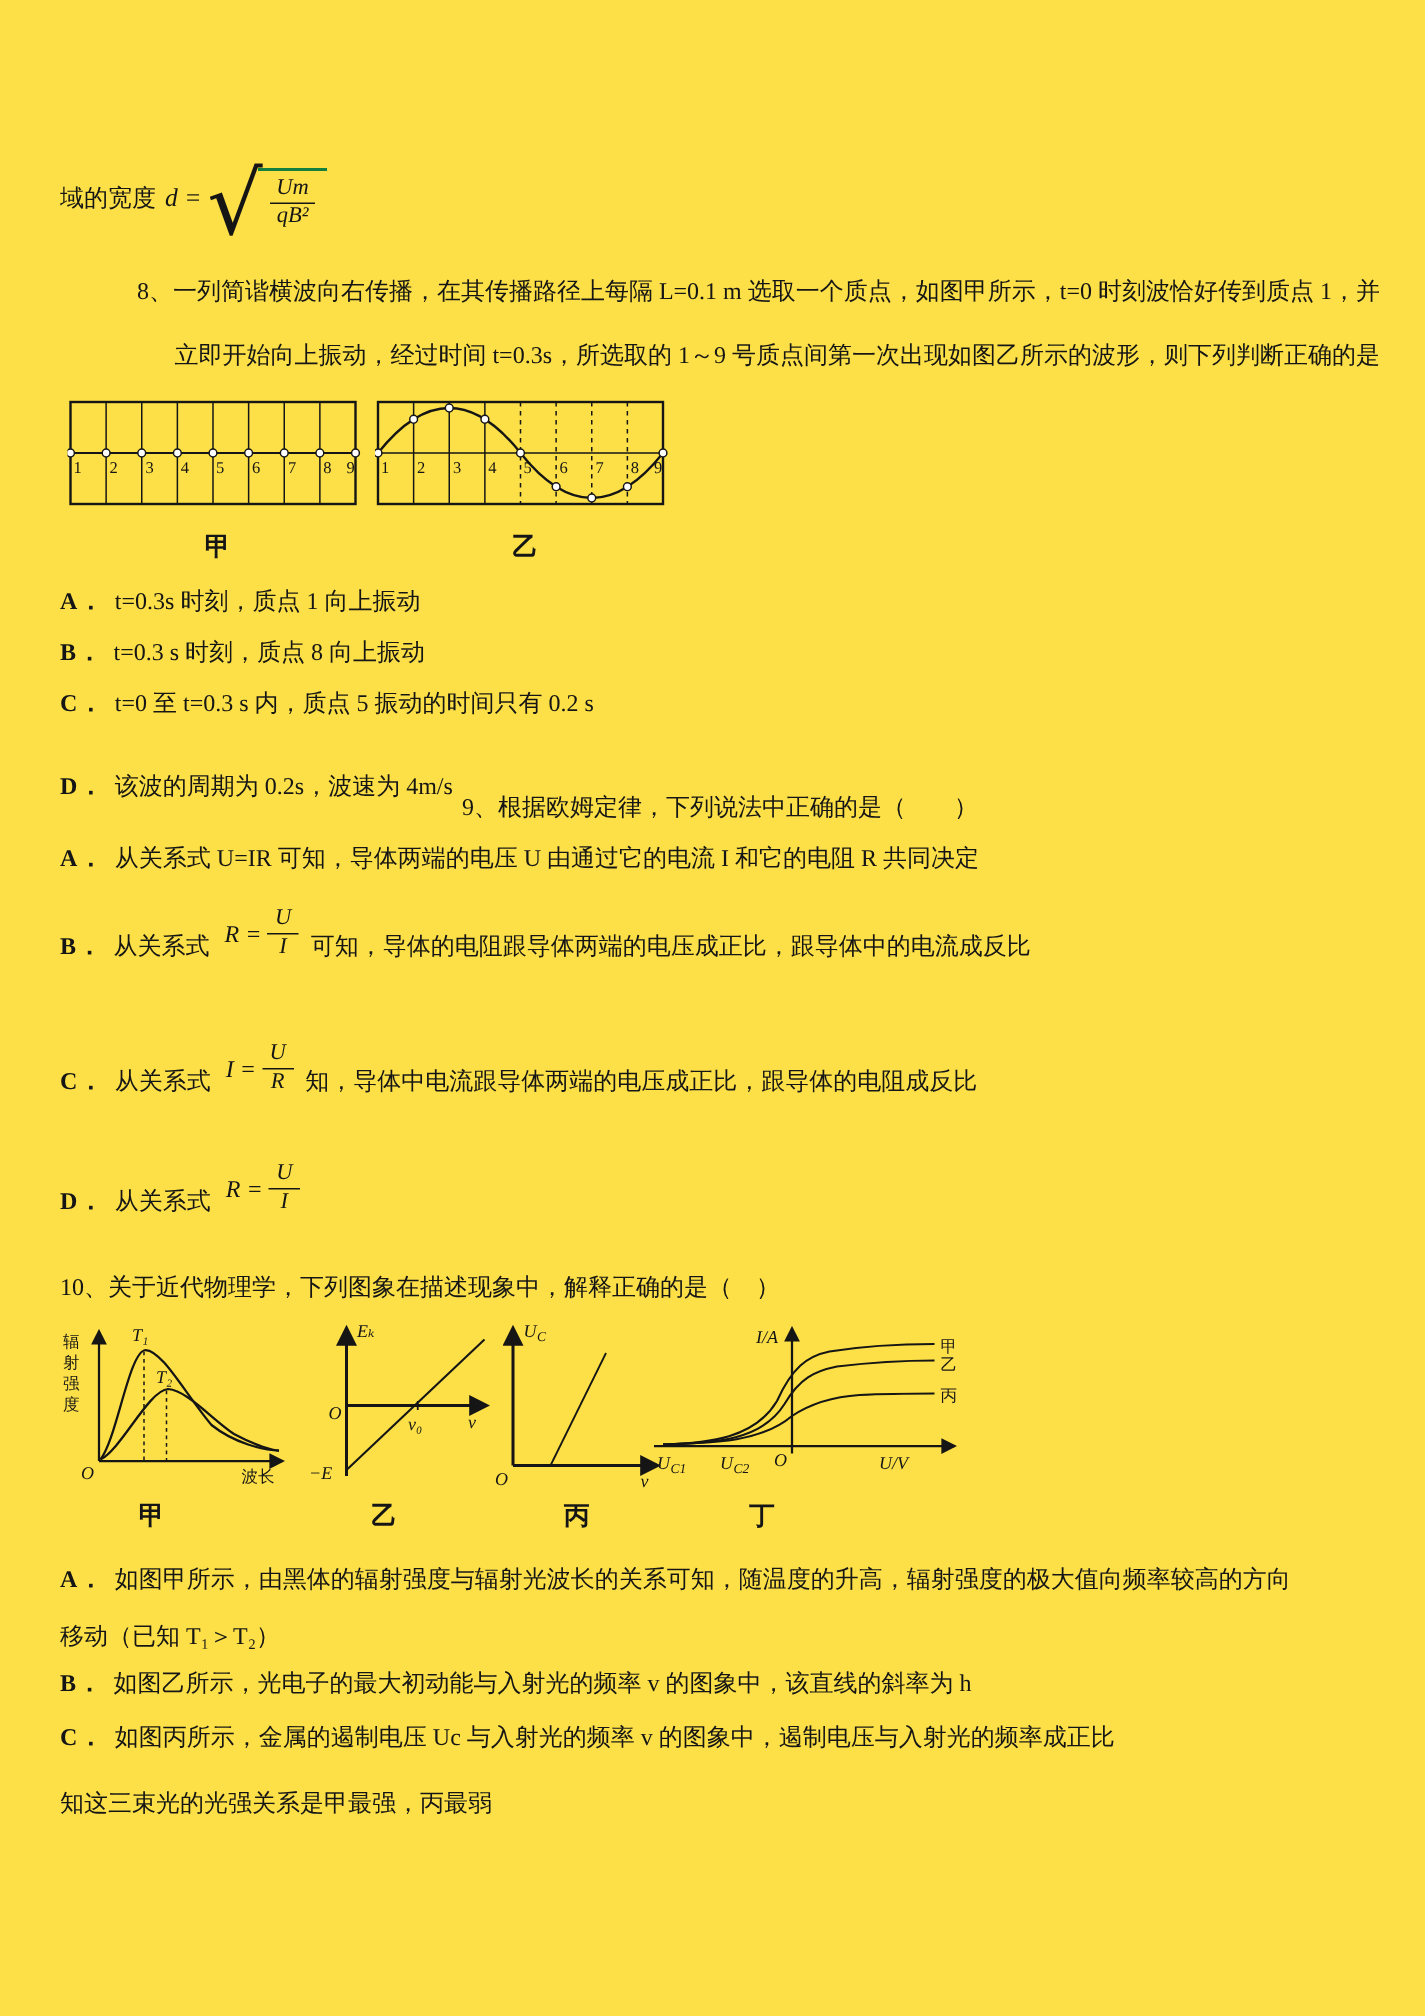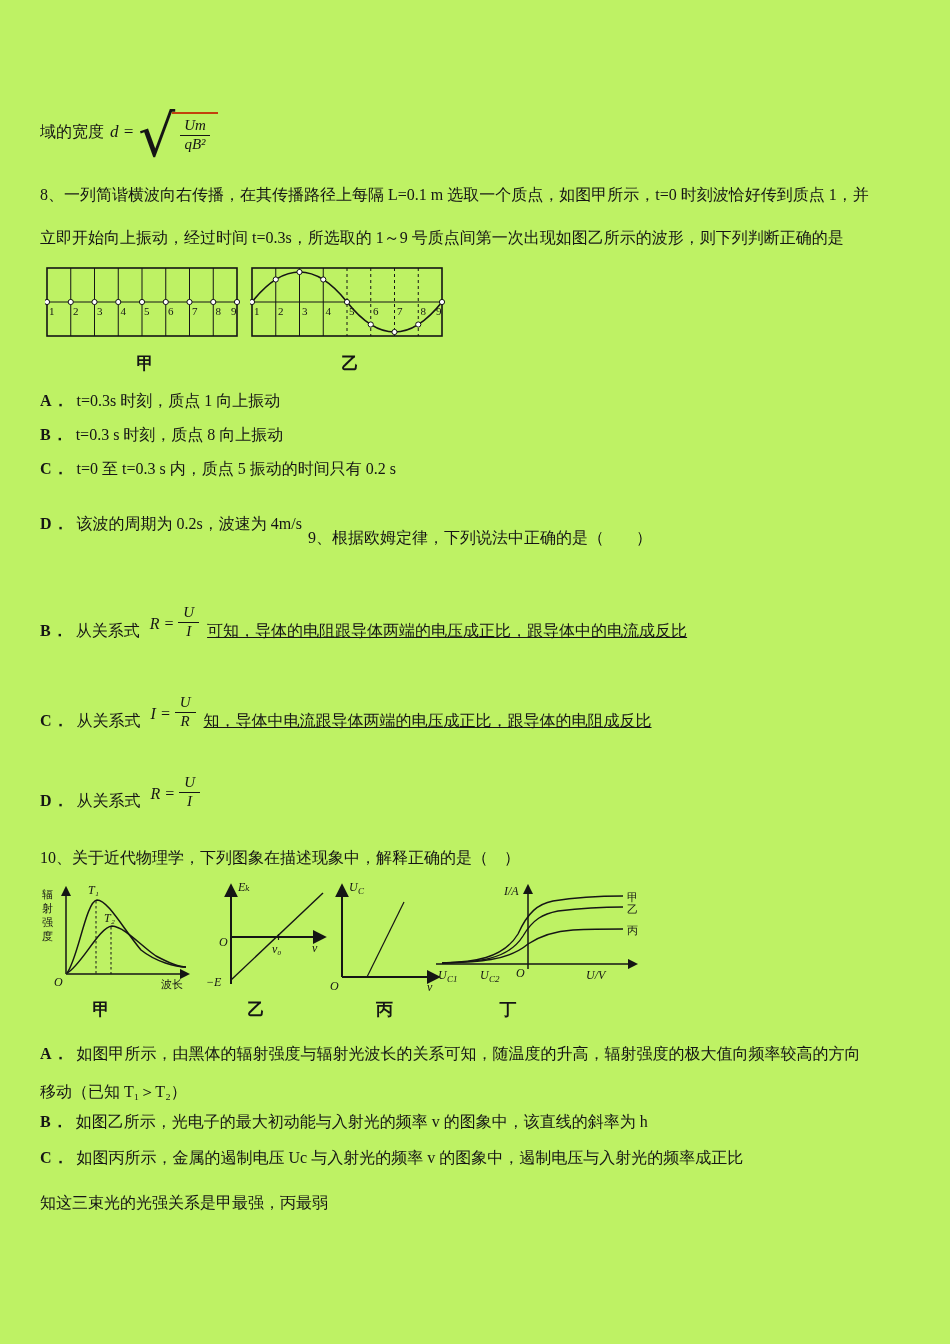--- a/index.html
+++ b/index.html
@@ -1,39 +1,39 @@
 <!DOCTYPE html>
 <html><head>
 <meta charset="utf-8">
 <style>
   html,body{margin:0;padding:0;background:#ffffff;}
   .page{
-    position:relative;width:950px;height:1344px;background:#bef264;
+    position:relative;width:950px;height:1344px;background:#fde047;
     font-family:"Liberation Serif","DejaVu Serif",serif;color:#151515;
     overflow:hidden;
   }
   .blk{position:absolute;left:40px;width:880px;font-size:16px;line-height:1.35;}
   .line2{margin-top:21px;}
   .optrow{position:absolute;left:40px;width:880px;font-size:16px;white-space:nowrap;}
   .optletter{font-weight:bold;margin-right:7px;letter-spacing:1px;}
   
   .fracrow{position:absolute;left:40px;width:890px;display:flex;align-items:center;font-size:16px;}
   .fracrow .pre{transform:translateY(9px);}
-  .fracrow .suf{transform:translateY(9px);text-decoration:underline;}
+  .fracrow .suf{transform:translateY(9px);}
   .frac{display:inline-flex;flex-direction:column;align-items:center;
         font-style:italic;line-height:1.05;margin:0 8px 0 4px;font-size:15px;}
   .frac .num{border-bottom:1.3px solid #151515;padding:0 5px 1px;}
   .frac .den{padding-top:1px;}
   .frac-lhs{font-style:italic;margin-left:10px;transform:translateY(2px);}
   
   .topformula{position:absolute;left:40px;top:96px;display:flex;align-items:center;height:72px;}
   .topformula .lbl{font-size:16px;}
   .topformula .dlhs{font-style:italic;font-size:17px;margin:0 4px 0 6px;}
   .rad{font-size:58px;font-weight:400;line-height:0;transform:translateY(4px);font-family:"DejaVu Serif",serif;}
-  .radfrac{border-top:2px solid #c2410c;display:flex;flex-direction:column;align-items:center;
+  .radfrac{border-top:2px solid #15803d;display:flex;flex-direction:column;align-items:center;
            font-style:italic;font-size:15px;line-height:1.1;padding:3px 8px 0;margin-left:-3px;}
   .radfrac .num{border-bottom:1.3px solid #151515;padding:0 4px 1px;}
   
   .fig{position:absolute;}
   .figcap{text-align:center;font-size:17px;font-weight:bold;margin-top:2px;}
   svg text{font-family:"Liberation Serif","DejaVu Serif",serif;fill:#151515;}
   .axlabel{font-style:italic;font-size:12px;}
   .axsub{font-style:italic;font-size:9px;}
   .cjk{font-size:11px;}
   .wavnum{font-size:11px;}
@@ -54,21 +54,21 @@
   <div class="topformula">
     <span class="lbl">域的宽度</span>
     <span class="dlhs">d =</span>
     <span class="rad">√</span>
     <span class="radfrac">
       <span class="num">Um</span>
       <span class="den">qB²</span>
     </span>
   </div>
 
-  <div class="blk" style="top:184px;">
+  <div class="blk" style="top:184px;text-align:right;">
     <div>8、一列简谐横波向右传播，在其传播路径上每隔 L=0.1 m 选取一个质点，如图甲所示，t=0 时刻波恰好传到质点 1，并</div>
     <div class="line2">立即开始向上振动，经过时间 t=0.3s，所选取的 1～9 号质点间第一次出现如图乙所示的波形，则下列判断正确的是</div>
   </div>
 
   <div class="fig" style="left:45px;top:264px;width:200px;">
     <svg width="196" height="82" viewBox="0 0 196 82">
       <rect x="2" y="4" width="190" height="68" fill="none" stroke="#151515" stroke-width="1.6"></rect>
       <line x1="25.75" y1="4" x2="25.75" y2="72" stroke="#151515" stroke-width="1"></line>
       <line x1="49.5" y1="4" x2="49.5" y2="72" stroke="#151515" stroke-width="1"></line>
       <line x1="73.25" y1="4" x2="73.25" y2="72" stroke="#151515" stroke-width="1"></line>
@@ -140,20 +140,23 @@
     <span class="optletter">B．</span><span>t=0.3 s 时刻，质点 8 向上振动</span>
   </div>
   <div class="optrow" style="top:459px;">
     <span class="optletter">C．</span><span>t=0 至 t=0.3 s 内，质点 5 振动的时间只有 0.2 s</span>
   </div>
   <div class="optrow" style="top:493px;margin-top:21px;">
     <span class="optletter">D．</span><span>该波的周期为 0.2s，波速为 4m/s</span>
   </div>
 
   <div class="optrow" style="top:528px;text-align:center;">9、根据欧姆定律，下列说法中正确的是（　　）</div>
+  <div class="optrow" style="top:562px;">
+    <span class="optletter">A．</span><span>从关系式 U=IR 可知，导体两端的电压 U 由通过它的电流 I 和它的电阻 R 共同决定</span>
+  </div>
 
   <div class="fracrow" style="top:596px;height:52px;">
     <span class="pre optletter">B．</span>
     <span class="pre">从关系式</span>
     <span class="frac-lhs">R =</span>
     <span class="frac">
       <span class="num">U</span>
       <span class="den">I</span>
     </span>
     <span class="suf">可知，导体的电阻跟导体两端的电压成正比，跟导体中的电流成反比</span>

